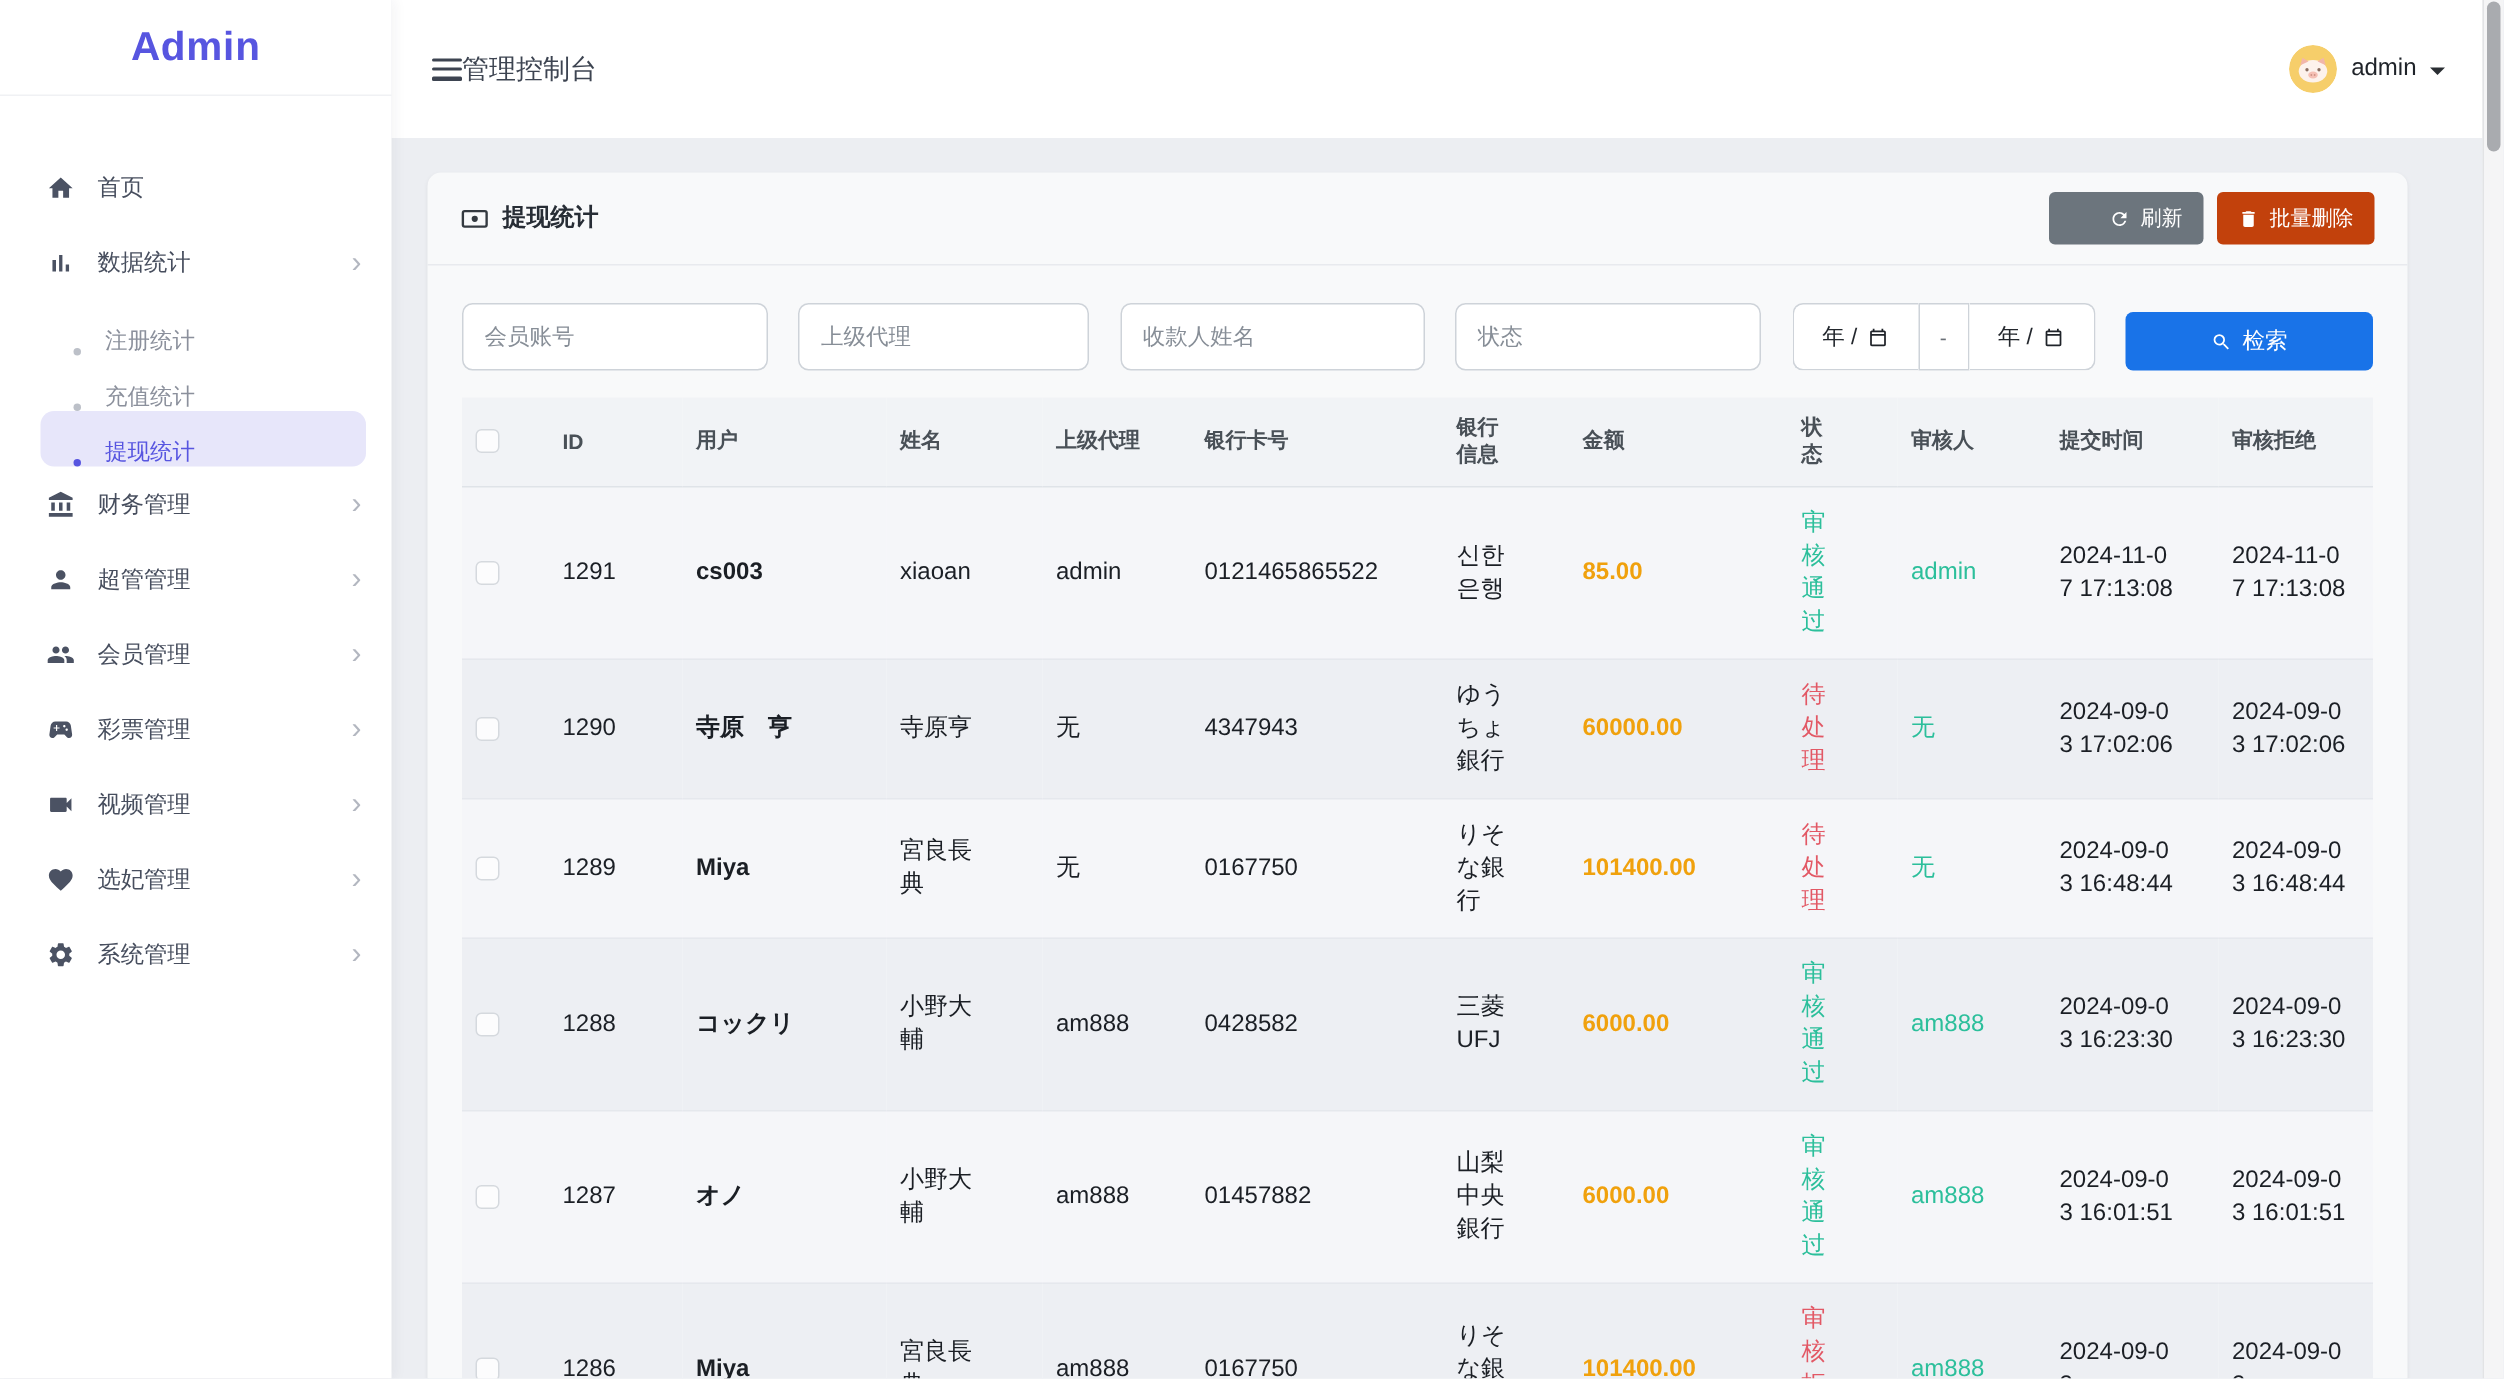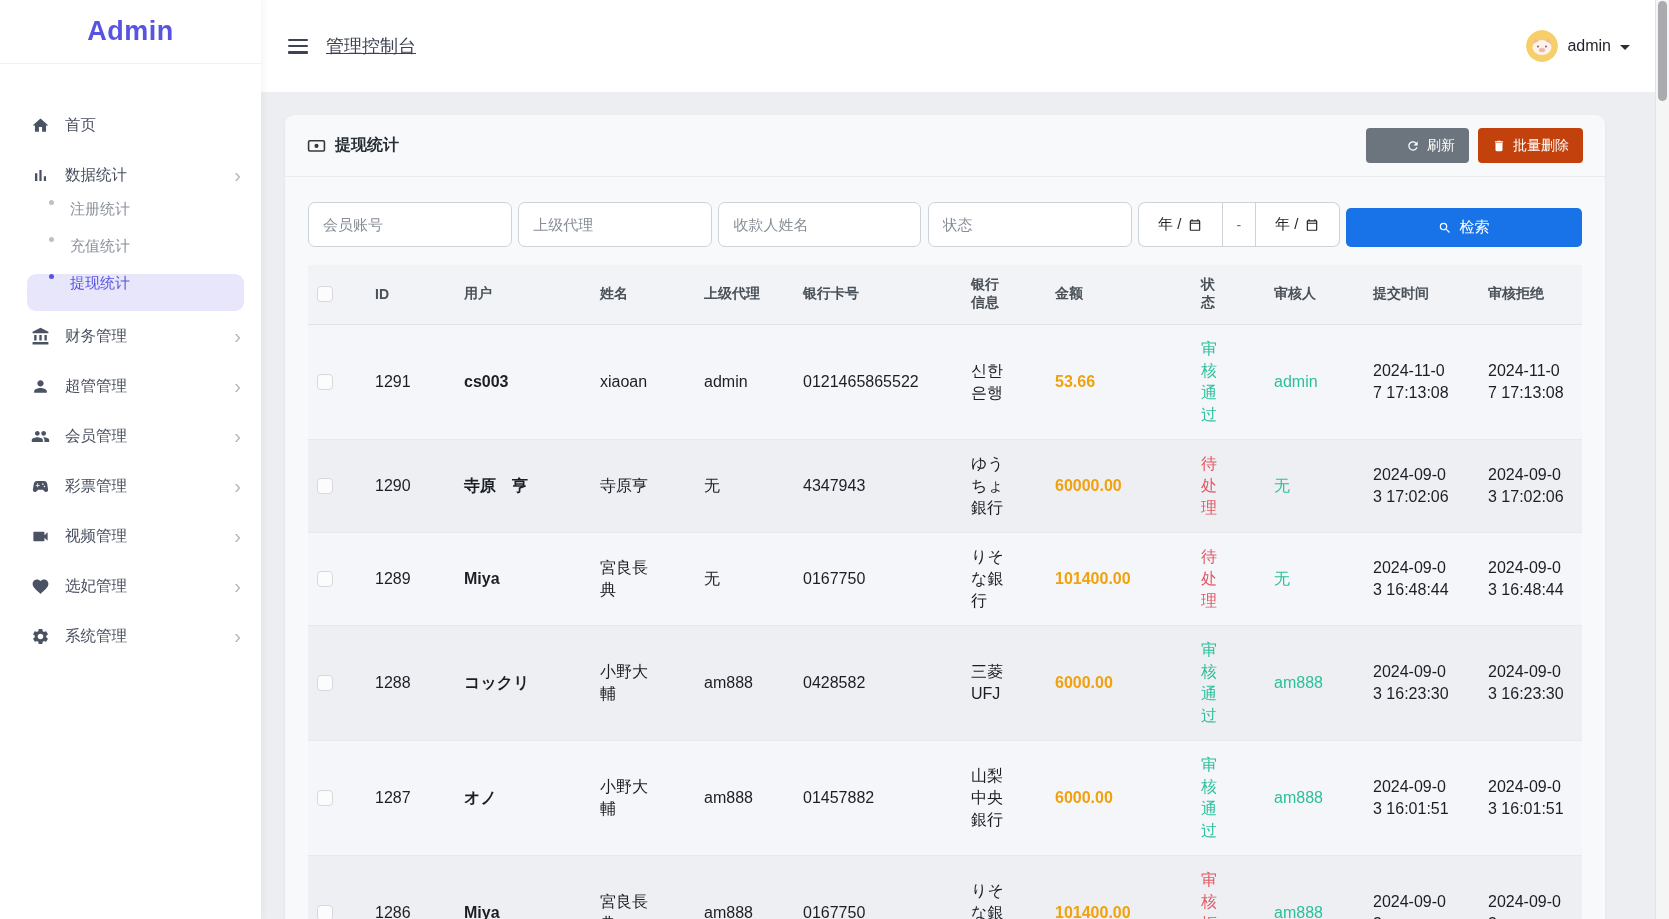--- a/index.html
+++ b/index.html
@@ -17,33 +17,33 @@
   .sidebar { position:absolute; left:0; top:0; width:261px; height:919px;
     background:#fff; box-shadow:2px 0 8px rgba(40,45,60,.05); z-index:10; }
   .logo { height:64px; display:flex; align-items:center; justify-content:center;
     border-bottom:1px solid #f0f1f4; font-size:27px; font-weight:bold; color:#5755e0; letter-spacing:.5px; }
   .menu { padding-top:36px; }
   .menu-item { height:50px; display:flex; align-items:center; padding:0 20px 0 31px;
     color:#474e5e; font-size:15.5px; cursor:pointer; }
   .menu-item .mi { width:19px; height:19px; margin-right:15px; color:#4b5263; flex:none; }
   .menu-item .mi svg { width:19px; height:19px; display:block; }
   .menu-item .chev { margin-left:auto; color:#b3b7c0; font-size:20px; line-height:1; font-weight:400; }
-  .submenu-item { height:37px; display:flex; align-items:flex-start; margin:0 17px 0 27px;
+  .submenu-item { height:37px; display:flex; align-items:flex-end; margin:0 17px 0 27px;
     padding-left:22px; border-radius:9px; color:#8b909c; font-size:15px; cursor:pointer; }
   .submenu-item .dot { width:5px; height:5px; border-radius:50%; background:#bcc0c8; margin-right:16px; flex:none; }
   .submenu-item.active { background:#e7e6fa; color:#5755e0; }
   .submenu-item.active .dot { background:#5755e0; }
 
   
   .topbar { position:absolute; left:261px; top:0; width:1394px; height:92px;
     background:#fff; display:flex; align-items:center; padding:0 25px 0 27px; z-index:5; }
   .hamburger { width:20px; height:15px; display:flex; flex-direction:column;
     justify-content:space-between; cursor:pointer; }
   .hamburger i { display:block; height:2.6px; background:#3d4451; border-radius:1px; }
-  .topbar-title { margin-left:18px; font-size:18px; color:#3d4451;text-decoration:underline; }
+  .topbar-title { font-size:18px; color:#3d4451; }
   .topbar-right { margin-left:auto; display:flex; align-items:center; gap:9px; cursor:pointer; }
   .avatar { width:32px; height:32px; border-radius:50%; overflow:hidden; flex:none; }
   .avatar svg { display:block; }
   .username { font-size:16px; color:#1f2329; }
   .caret { width:0; height:0; border-left:5px solid transparent; border-right:5px solid transparent;
     border-top:5.5px solid #2a2e33; margin-top:2px; }
 
   
   .content { position:absolute; left:261px; top:92px; width:1394px; height:827px;
     background:#eceef2; overflow:hidden; }
@@ -71,21 +71,21 @@
   .finput::placeholder { color:#878e97; }
   .dategroup { display:flex; height:45px; }
   .dseg { width:84px; background:#fff; border:1px solid #ced3d9; display:flex;
     align-items:center; justify-content:center; gap:7px; font-size:15px; color:#23272d; cursor:text; }
   .dseg svg { width:14px; height:14px; color:#1f2329; }
   .dseg.left  { border-radius:7px 0 0 7px; border-right:none; }
   .dmid { width:34px; background:#fff; border:1px solid #ced3d9; display:flex;
     align-items:center; justify-content:center; color:#6a7077; font-size:14px; }
   .dseg.right { border-radius:0 7px 7px 0; border-left:none; }
   .search-wrap { padding-top:3px; }
-  .btn-search { width:236px; height:39px; justify-content:center; }
+  .btn-search { width:165px; height:39px; justify-content:center; }
 
   
   table { border-collapse:collapse; table-layout:fixed; margin:0 23px; width:1274px;
     font-size:16px; color:#1b1f25; }
   th { background:#f1f3f6; font-size:14px; font-weight:bold; color:#495057; text-align:left;
     padding:9px 9px; height:59px; vertical-align:middle; border-bottom:1px solid #dfe3e8; }
   td { padding:13px 9px; vertical-align:middle; border-bottom:1px solid #e5e8ed; line-height:22px; }
   tbody tr:nth-child(odd)  { background:#f5f6f9; }
   tbody tr:nth-child(even) { background:#edeff3; }
   .cb { appearance:none; -webkit-appearance:none; width:16px; height:16px; border:1px solid #d5d9de;
@@ -322,21 +322,21 @@
             <tr>
               <td>
                 <input type="checkbox" class="cb" style="">
               </td>
               <td><span>1291</span></td>
               <td><span class="buser">cs003</span></td>
               <td><span class="w-name">xiaoan</span></td>
               <td><span>admin</span></td>
               <td><span>0121465865522</span></td>
               <td><span class="w-bank">신한은행</span></td>
-              <td><span class="amount">53.66</span></td>
+              <td><span class="amount">85.00</span></td>
               <td><span class="w-status st-green">审核通过</span></td>
               <td><span class="auditor">admin</span></td>
               <td><span class="w-date">2024-11-07 17:13:08</span></td>
               <td><span class="w-date">2024-11-07 17:13:08</span></td>
             </tr>
             <tr>
               <td>
                 <input type="checkbox" class="cb" style="">
               </td>
               <td><span>1290</span></td>

